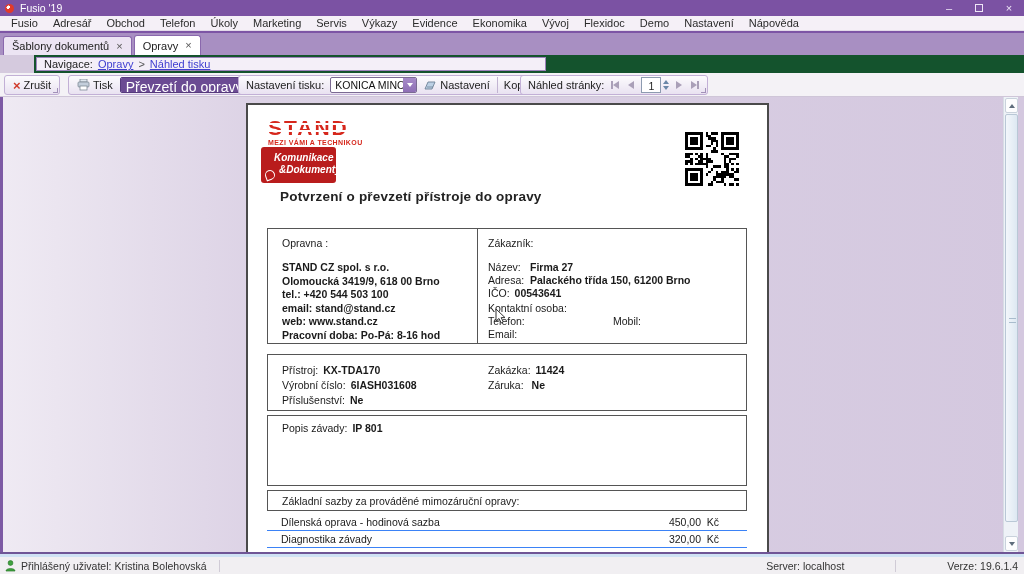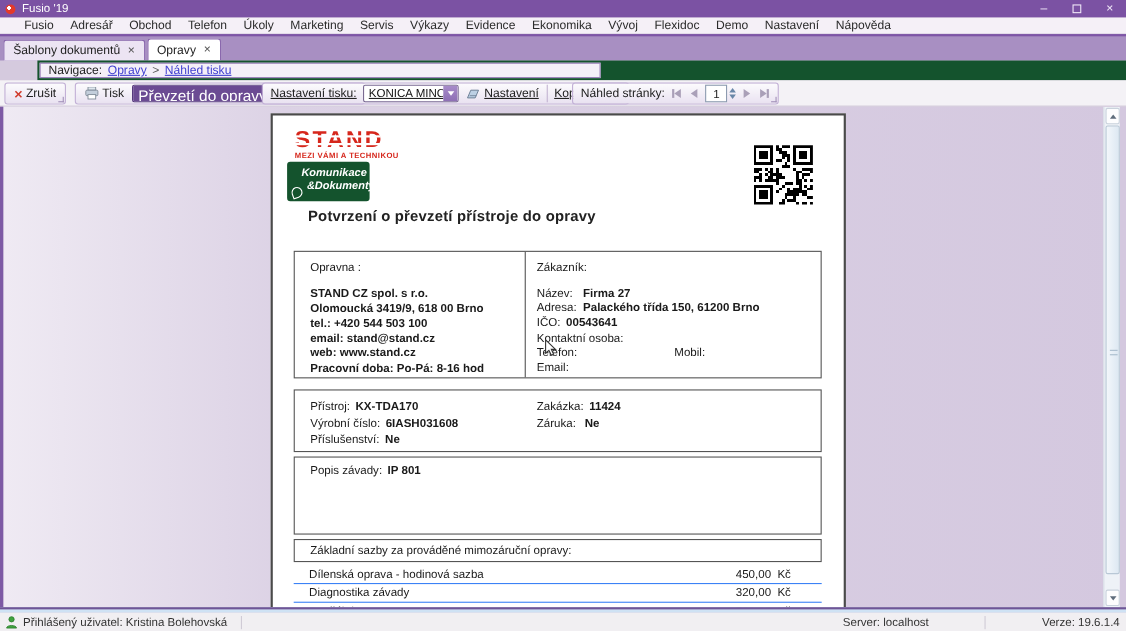--- a/index.html
+++ b/index.html
@@ -10,21 +10,21 @@
 
   
   .titlebar { position:absolute; left:0; top:0; width:1024px; height:16px; background:#7b52a3; display:flex; align-items:center; color:#fff; }
   .app-icon { width:9px; height:9px; border-radius:50%; background:radial-gradient(circle at 35% 35%, #fff 0 20%, #e33a2a 21%); margin:0 6px 0 5px; }
   .title-text { font-size:10.5px; }
   .win-controls { margin-left:auto; display:flex; height:16px; }
   .win-btn { width:30px; height:16px; display:flex; align-items:center; justify-content:center; color:#efe6f7; font-size:11px; cursor:default; }
   .max-glyph { width:8px; height:8px; border:1px solid #efe6f7; }
 
   
-  .menubar { position:absolute; left:0; top:16px; width:1024px; height:15px; background:#f5f0f7; display:flex; align-items:center; gap:15px; padding-left:22px; border-bottom:1px solid #e3dbe9; }
+  .menubar { position:absolute; left:0; top:16px; width:1024px; height:15px; background:#f5f0f7; display:flex; align-items:center; gap:15px; padding-left:11px; border-bottom:1px solid #e3dbe9; }
   .menu-item { color:#2b2b2b; }
 
   
   .tabstrip { position:absolute; left:0; top:31px; width:1024px; height:24px; background:#a88fc2; border-top:2px solid #7d55a5; display:flex; align-items:flex-end; padding-left:3px; }
   .tab { height:19px; display:flex; align-items:center; padding:0 8px; border:1px solid #8a68ad; border-bottom:none; border-radius:3px 3px 0 0; margin-right:2px; }
   .tab-inactive { background:#ece4f3; }
   .tab-active { background:#ffffff; height:20px; }
   .tab-close { margin-left:7px; color:#555; font-size:11px; line-height:1; }
 
   
@@ -59,21 +59,21 @@
 
   
   .content { position:absolute; left:0; top:97px; width:1024px; height:455px; overflow:hidden; background:linear-gradient(90deg,#efeaf3 0%,#dcd2e5 25%,#d4c8df 100%); border-left:3px solid #7d5aa4; }
   .page { position:absolute; left:243px; top:6px; width:523px; height:470px; background:#fff; border:2px solid #4a4a4a; }
   .doc { font-size:10.5px; color:#1a1a1a; }
   .doc b { font-weight:bold; }
   .dbox { position:absolute; border:1px solid #555; }
   .brand { position:absolute; left:20px; top:12px; color:#d6271c; font-weight:800; font-size:21px; letter-spacing:2px; line-height:1; }
   .brand-slit { position:absolute; left:18px; width:80px; height:2px; background:#fff; }
   .tagline { position:absolute; left:20px; top:34px; color:#d6271c; font-size:7px; font-weight:bold; letter-spacing:0.4px; }
-  .badge { position:absolute; left:13px; top:42px; width:75px; height:36px; background:#14532d; border-radius:3px; color:#fff;padding-left:26px; }
+  .badge { position:absolute; left:13px; top:42px; width:75px; height:36px; background:#b91c1c; border-radius:3px; color:#fff;padding-left:26px; }
   .badge .l1 { position:absolute; left:13px; top:5px; font-style:italic; font-weight:bold; font-size:10px; }
   .badge .l2 { position:absolute; left:18px; top:17px; font-style:italic; font-weight:bold; font-size:10px; }
   .badge .doodle { position:absolute; left:4px; bottom:3px; width:10px; height:10px; border:1.5px solid #fff; border-radius:50% 50% 50% 0; transform:rotate(-20deg); }
   .doc-title { position:absolute; left:32px; top:84px; font-size:13.5px; font-weight:bold; color:#222; letter-spacing:0.2px; }
   .rate-row { position:absolute; left:19px; width:480px; height:17px; border-bottom:1px solid #3b82f6; }
   .rate-name { position:absolute; left:14px; top:2px; }
   .rate-price { position:absolute; right:46px; top:2px; }
   .rate-cur { position:absolute; right:28px; top:2px; }
 
   
@@ -180,21 +180,21 @@
             <line x1="1.8" y1="1.8" x2="3.2" y2="3.2"></line>
             <line x1="8.8" y1="8.8" x2="10.2" y2="10.2"></line>
             <line x1="1.8" y1="10.2" x2="3.2" y2="8.8"></line>
             <line x1="8.8" y1="3.2" x2="10.2" y2="1.8"></line>
           </g>
         </svg>
       <span>Nastavit</span>
     </div>
   </div>
 
-  <div class="tgroup" style="left:238px;text-decoration:underline;">
+  <div class="tgroup" style="left:238px;">
     <span class="tlabel">Nastavení tisku:</span>
     <div class="combo-lite">
       <span class="val">KONICA MINOLTA C</span>
       <span class="arr">
           <span class="tri-down"></span>
         </span>
     </div>
     <div class="tbtn">
       <svg width="13" height="12" viewBox="0 0 13 12">
           <path d="M1 10 L8 10 L11 3 L4 3 Z" fill="#bcd0e4" stroke="#6d8196" stroke-width="0.9"></path>

